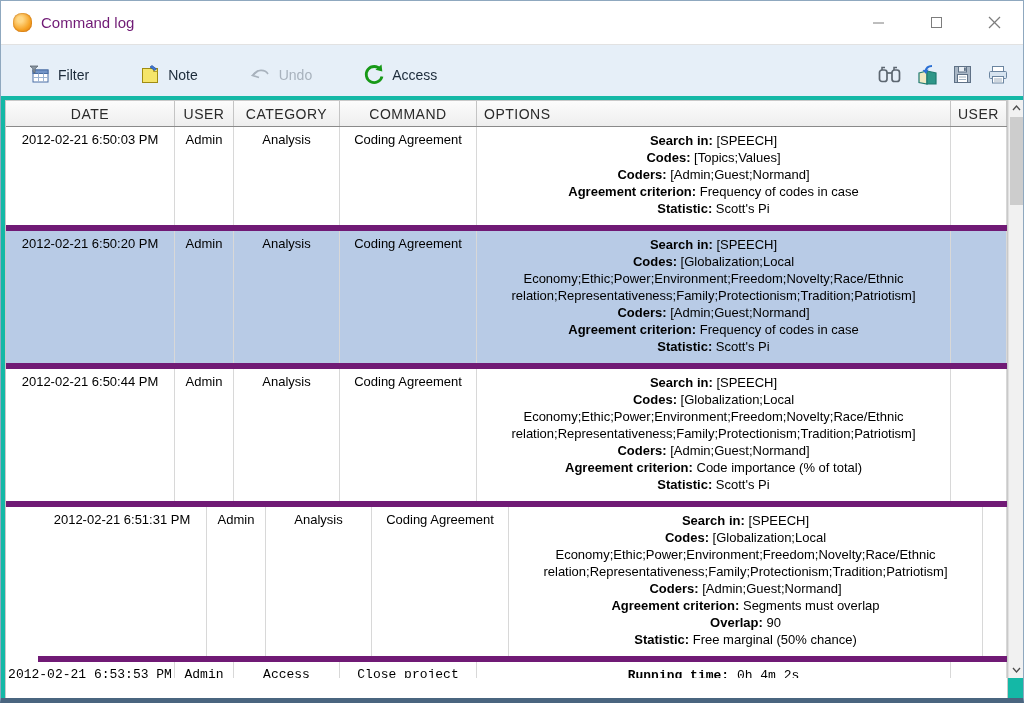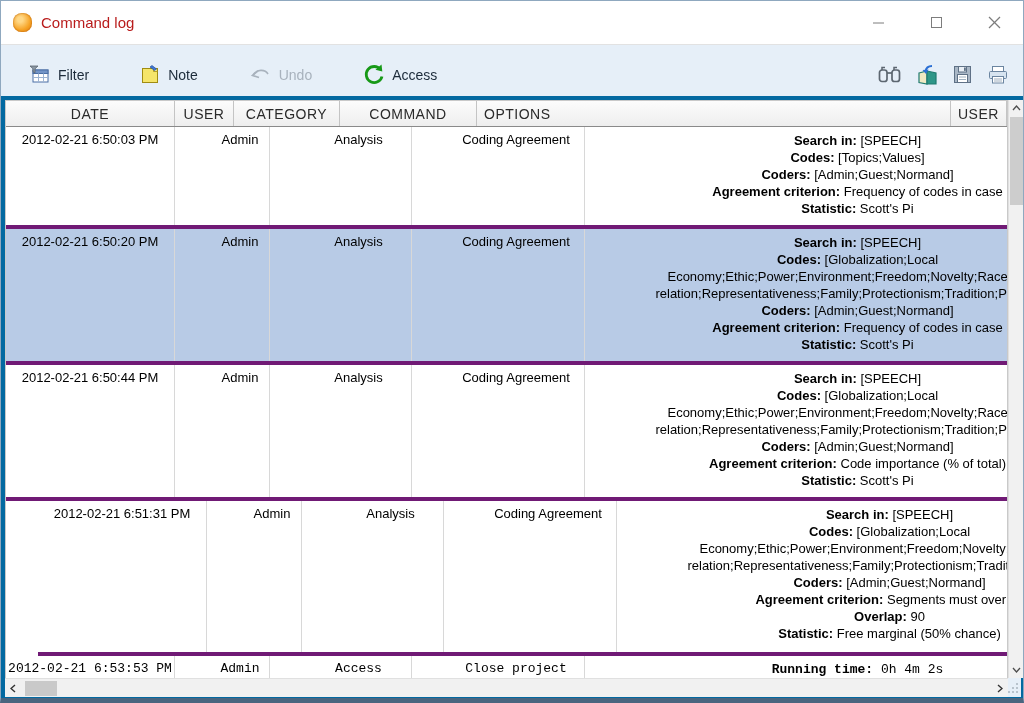--- a/index.html
+++ b/index.html
@@ -7,44 +7,44 @@
   .window{
     width:1024px; height:703px; background:#e6eff8;
     border:1px solid #8fa8bf; border-bottom:5px solid #4a657f;
     display:flex; flex-direction:column; overflow:hidden;
   }
   
   .titlebar{ height:43px; background:#ffffff; display:flex; align-items:center; padding-left:12px; flex:none; }
   .app-icon{ width:19px; height:19px; border-radius:45%;
     background:radial-gradient(circle at 38% 35%, #ffd887 15%, #f6a325 60%, #e07b12 100%);
     box-shadow:inset 0 0 2px #b35c00; margin-right:9px; flex:none; }
-  .title-text{ font-size:15px; color:#b91c1c; flex:1; }
+  .title-text{ font-size:15px; color:#701a75; flex:1; }
   .win-controls{ display:flex; height:100%; }
   .win-btn{ width:58px; height:100%; display:flex; align-items:center; justify-content:center; color:#7d7d7d; }
   
   .toolbar{ height:52px; background:#e6eff8; border-top:1px solid #e2e2e2; display:flex; align-items:center; padding:8px 14px 0 28px; flex:none; }
   .tb-btn{ display:flex; align-items:center; gap:7px; background:none; border:none; font-family:inherit;
     font-size:14px; color:#1c2b3a; margin-right:52px; cursor:pointer; }
   .tb-btn.disabled{ color:#a8b2bd; }
   .tb-spacer{ flex:1; }
   .tb-icon-btn{ background:none; border:none; margin-left:14px; cursor:pointer; display:flex; align-items:center; }
   
-  .content{ flex:1; padding:4px 2px 0 4px; display:flex; flex-direction:column; background:#0369a1; }
+  .content{ flex:1; padding:4px 2px 0 4px; display:flex; flex-direction:row; background:#14b8a6; }
   .grid-area{ display:flex; flex:none; }
   .grid{ width:1003px; background:#ffffff; border-left:1px solid #c9c9c9; border-right:1px solid #c9c9c9; }
   .header-row{ display:flex; height:27px; background:linear-gradient(#fcfcfc,#eeeeee);
     border-top:1px solid #c9c9c9; border-bottom:1px solid #8a8a8a; }
   .hcell{ font-size:14px; color:#2a2a2a; display:flex; align-items:center; justify-content:center;
     border-right:1px solid #c4c4c4; letter-spacing:0.5px; }
   .hcell.left{ justify-content:flex-start; padding-left:7px;text-align:right; }
   .c-date{ width:169px; flex:none; } .c-user{ width:59px; flex:none; }
   .c-cat{ width:106px; flex:none; } .c-cmd{ width:137px; flex:none; }
   .c-opt{ width:474px; flex:none; } .c-comm{ flex:1; }
   .rows{ height:551px; overflow:hidden; }
-  .row{ display:flex; border-bottom:4px solid #701a75; background:#ffffff;gap:36px; }
+  .row{ display:flex; border-bottom:6px solid #701a75; background:#ffffff; }
   .row.selected{ background:#b8cbe6; }
   .row:nth-child(1){ min-height:100px; } .row:nth-child(2){ min-height:135px; }
   .row:nth-child(3){ min-height:134px; } .row:nth-child(4){ min-height:155px;margin-left:32px; }
   .row:nth-child(5){ min-height:26px;font-family:Liberation Mono, monospace; }
   .cell{ font-size:13px; color:#000; padding-top:5px; border-right:1px solid #d8d8d8; text-align:center; }
   .cell.opts{ text-align:center; padding:5px 8px 8px 8px; line-height:17px; }
   .opt-line b{ font-weight:bold; }
   
   .vscroll{ width:16px; height:578px; background:#f1f1f1; border-left:1px solid #e0e0e0; position:relative; flex:none; }
   .vs-arrow{ height:16px; display:flex; align-items:center; justify-content:center; }

